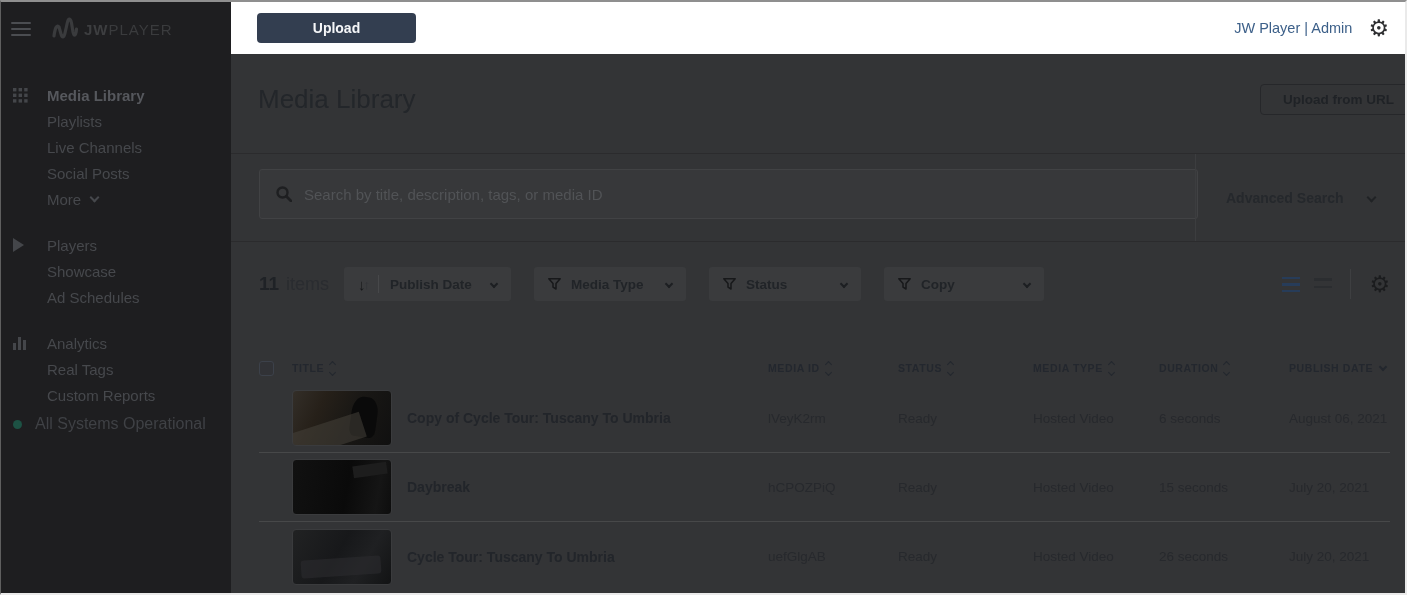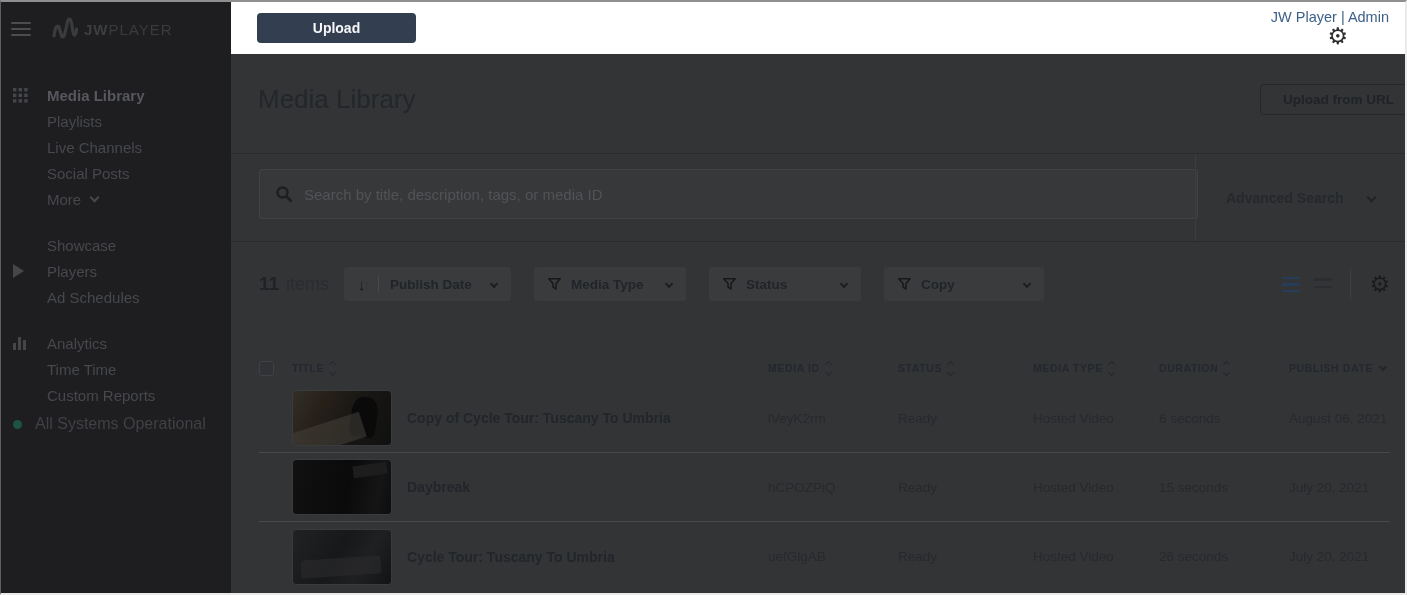--- a/index.html
+++ b/index.html
@@ -34,21 +34,21 @@
   .status-row { position:absolute; left:12px; top:413px; display:flex; align-items:center; }
   .status-dot { width:9px; height:9px; border-radius:50%; background:#1d5244; }
   .status-label { margin-left:13px; font-size:16px; color:#3f4145; }
 
   
   .main { flex:1; display:flex; flex-direction:column; min-width:0; }
 
   .topbar { height:52px; background:#ffffff; display:flex; align-items:center; padding:0 16px 0 26px; }
   .upload-btn { width:159px; height:30px; background:#333e50; color:#f5f6f8; border:none; border-radius:4px;
                 font-size:14px; font-weight:bold; font-family:inherit; cursor:pointer; }
-  .topbar-right { margin-left:auto; display:flex; align-items:center;flex-direction:column; }
+  .topbar-right { margin-left:auto; display:flex; align-items:center; }
   .account-link { color:#3d6089; font-size:14.5px; cursor:pointer; }
   .topbar-gear { margin-left:16px; font-size:23px; color:#2e2f31; line-height:1; cursor:pointer; }
 
   .content { flex:1; background:#333436; position:relative; overflow:hidden; color:#27292d; }
 
   .page-header { height:100px; border-bottom:1px solid #2b2b2d; position:relative; }
   .page-title { position:absolute; left:27px; top:30px; font-size:26px; color:#23262a; }
   .upload-url-btn { position:absolute; right:-12px; top:30px; height:31px; padding:0 22px; background:transparent;
                     border:1px solid #26272a; border-radius:4px; color:#1f2226; font-size:13.5px; font-weight:bold;
                     font-family:inherit; cursor:pointer; }
@@ -167,47 +167,47 @@
       <div class="sb-item sub">
         <span class="sb-label">Social Posts</span>
       </div>
       <div class="sb-item sub">
         <span class="sb-label">More</span>
         <span class="chev"></span>
       </div>
 
       <div class="sb-gap-big"></div>
 
-      <div class="sb-item sub">
-        <span class="sb-label">Showcase</span>
-      </div>
       <div class="sb-item">
         <span class="sb-ico">
             <span class="play-tri"></span>
           </span>
         <span class="sb-label">Players</span>
+      </div>
+      <div class="sb-item sub">
+        <span class="sb-label">Showcase</span>
       </div>
       <div class="sb-item sub">
         <span class="sb-label">Ad Schedules</span>
       </div>
 
       <div class="sb-gap-big"></div>
 
       <div class="sb-item">
         <span class="sb-ico">
             <span class="bars">
               <i></i>
               <i></i>
               <i></i>
             </span>
           </span>
         <span class="sb-label">Analytics</span>
       </div>
       <div class="sb-item sub">
-        <span class="sb-label">Time Time</span>
+        <span class="sb-label">Real Tags</span>
       </div>
       <div class="sb-item sub">
         <span class="sb-label">Custom Reports</span>
       </div>
     </nav>
 
     <div class="status-row">
       <span class="status-dot"></span>
       <span class="status-label">All Systems Operational</span>
     </div>

